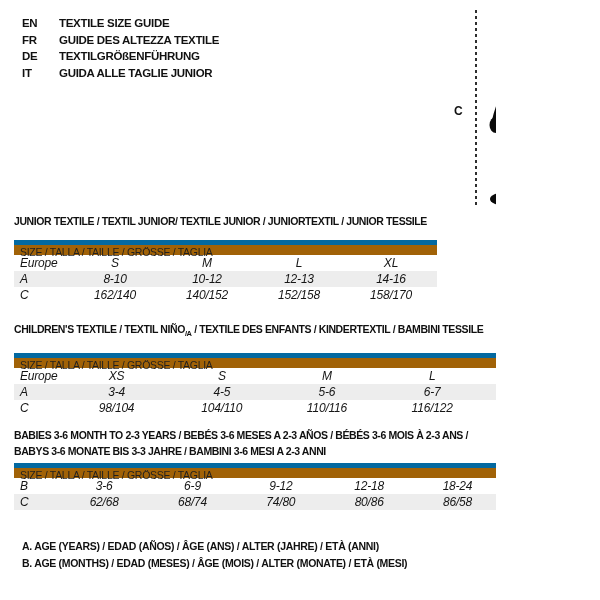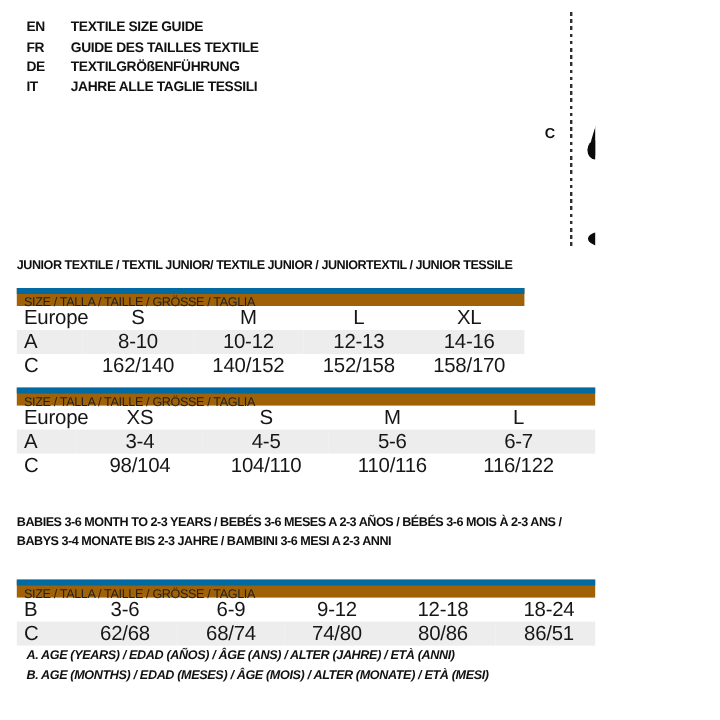--- a/index.html
+++ b/index.html
@@ -17,54 +17,54 @@
     background:repeating-linear-gradient(to bottom,#2e2e2e 0 3px,transparent 3px 6px); }
   .figure-label { position:absolute; left:454px; top:104px; font-weight:bold; font-size:12px; color:#111; }
   .baby-svg { position:absolute; left:487px; top:6px; }
 
   
   .tbl-wrap { position:absolute; }
   .tbl-wrap.junior   { left:14px; top:215px; width:423px; }
   .tbl-wrap.children { left:14px; top:323px; width:576px; }
   .tbl-wrap.babies   { left:14px; top:427px; width:576px; }
   .tbl-title { font-weight:bold; font-size:10.5px; letter-spacing:-0.4px; color:#101010; line-height:12px; margin-bottom:13px; white-space:nowrap; }
-  .tbl-wrap.babies .tbl-title { line-height:16px; margin-bottom:24px; }
+  .tbl-wrap.babies .tbl-title { line-height:16px; margin-bottom:4px; }
   .tbl-title .sub { font-size:7.5px; vertical-align:sub; }
   .size-bar { background:#a16207; border-top:5px solid #0369a1; height:15px; line-height:14px;
     font-size:10.5px; letter-spacing:-0.3px; color:#1f1f1f; padding-left:6px; white-space:nowrap; }
   table.size-table { width:100%; border-collapse:collapse; table-layout:fixed; }
-  table.size-table td { height:16px; font-size:17px; letter-spacing:-0.2px; text-align:center; color:#161616; padding:0; }
+  table.size-table td { height:16px; font-size:12px; letter-spacing:-0.2px; text-align:center; color:#161616; padding:0;font-style:italic; }
   table.size-table td.lbl { text-align:left; padding-left:6px; }
   table.size-table tr:nth-child(even) td { background:#ededed; }
 
   
   .footnotes { position:absolute; left:22px; top:538px; }
-  .footnote { font-weight:bold; font-size:10.5px; letter-spacing:-0.3px; line-height:16.8px; color:#111; white-space:nowrap;font-style:italic; }
+  .footnote { font-weight:bold; font-size:10.5px; letter-spacing:-0.3px; line-height:16.8px; color:#111; white-space:nowrap; }
 </style>
 </head>
 <body>
 
 <div class="canvas">
 
   <div class="lang-block">
     <div class="lang-row">
       <span class="lang-code">EN</span>
       <span class="lang-text">TEXTILE SIZE GUIDE</span>
     </div>
     <div class="lang-row">
       <span class="lang-code">FR</span>
-      <span class="lang-text">GUIDE DES TAILLES TEXTILE</span>
+      <span class="lang-text">GUIDE DES ALTEZZA TEXTILE</span>
     </div>
     <div class="lang-row">
       <span class="lang-code">DE</span>
       <span class="lang-text">TEXTILGRÖßENFÜHRUNG</span>
     </div>
     <div class="lang-row">
       <span class="lang-code">IT</span>
-      <span class="lang-text">JAHRE ALLE TAGLIE TESSILI</span>
+      <span class="lang-text">GUIDA ALLE TAGLIE JUNIOR</span>
     </div>
   </div>
 
   <span class="figure-label">C</span>
   <div class="dotted-line"></div>
   <svg class="baby-svg" width="108" height="202" viewBox="0 0 108 202" aria-hidden="true">
     <g fill="#0a0a0a" stroke="none">
       <ellipse cx="44" cy="28" rx="21" ry="25"></ellipse>
       <ellipse cx="23" cy="39" rx="4" ry="6"></ellipse>
       <ellipse cx="65" cy="39" rx="4" ry="6"></ellipse>
@@ -111,20 +111,23 @@
         <td>162/140</td>
         <td>140/152</td>
         <td>152/158</td>
         <td>158/170</td>
       </tr>
       </tbody>
     </table>
   </div>
 
   <div class="tbl-wrap children">
+    <div class="tbl-title">
+      <span>CHILDREN'S TEXTILE / TEXTIL NIÑO</span><span class="sub">/A</span><span> / TEXTILE DES ENFANTS / KINDERTEXTIL / BAMBINI TESSILE</span>
+    </div>
     <div class="size-bar">SIZE / TALLA / TAILLE / GRÖSSE / TAGLIA</div>
     <table class="size-table">
       <colgroup>
           <col style="width:50px">
           <col>
           <col>
           <col>
           <col>
           <col>
         </colgroup>
@@ -153,21 +156,21 @@
         <td>116/122</td>
         <td>122/128</td>
       </tr>
       </tbody>
     </table>
   </div>
 
   <div class="tbl-wrap babies">
     <div class="tbl-title">
       <div>BABIES 3-6 MONTH TO 2-3 YEARS / BEBÉS 3-6 MESES A 2-3 AÑOS / BÉBÉS 3-6 MOIS À 2-3 ANS /</div>
-      <div>BABYS 3-4 MONATE BIS 2-3 JAHRE / BAMBINI 3-6 MESI A 2-3 ANNI</div>
+      <div>BABYS 3-6 MONATE BIS 3-3 JAHRE / BAMBINI 3-6 MESI A 2-3 ANNI</div>
     </div>
     <div class="size-bar">SIZE / TALLA / TAILLE / GRÖSSE / TAGLIA</div>
     <table class="size-table">
       <colgroup>
           <col style="width:46px">
           <col>
           <col>
           <col>
           <col>
           <col>
@@ -182,21 +185,21 @@
         <td>12-18</td>
         <td>18-24</td>
         <td>24-36</td>
       </tr>
       <tr>
         <td class="lbl">C</td>
         <td>62/68</td>
         <td>68/74</td>
         <td>74/80</td>
         <td>80/86</td>
-        <td>86/51</td>
+        <td>86/58</td>
         <td>92/98</td>
       </tr>
       </tbody>
     </table>
   </div>
 
   <div class="footnotes">
     <div class="footnote">A. AGE (YEARS) / EDAD (AÑOS) / ÂGE (ANS) / ALTER (JAHRE) / ETÀ (ANNI)</div>
     <div class="footnote">B. AGE (MONTHS) / EDAD (MESES) / ÂGE (MOIS) / ALTER (MONATE) / ETÀ (MESI)</div>
   </div>

